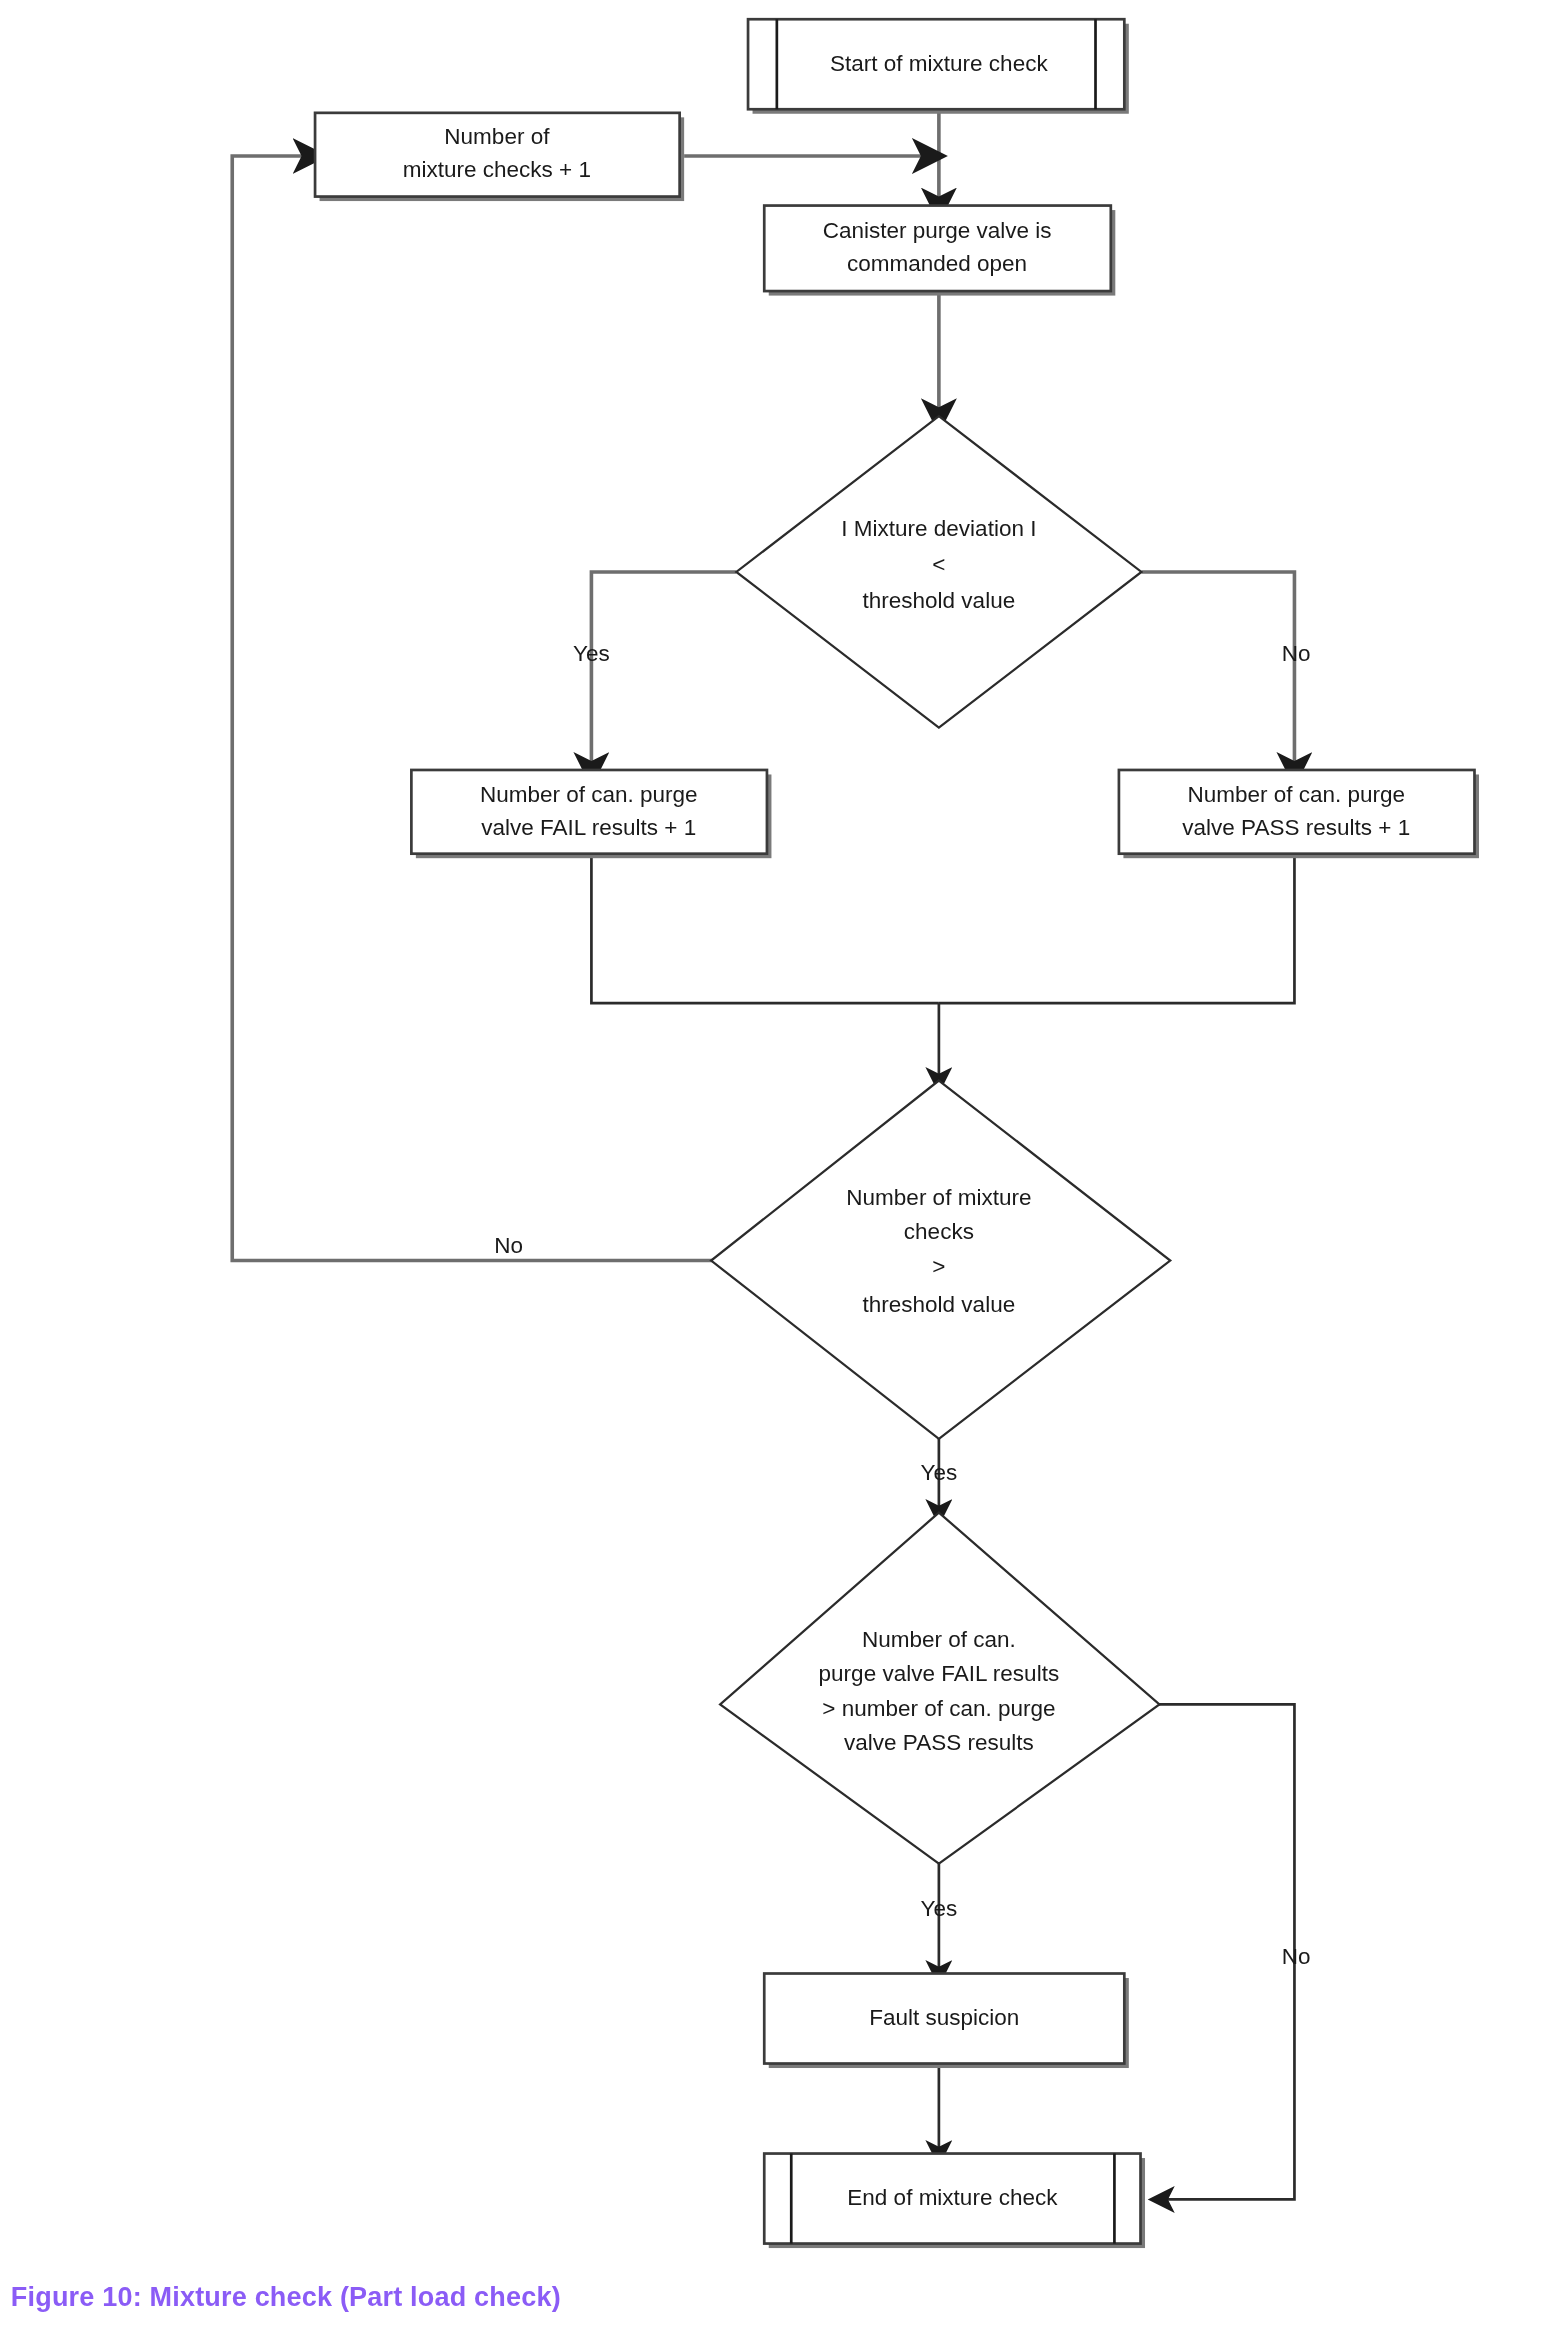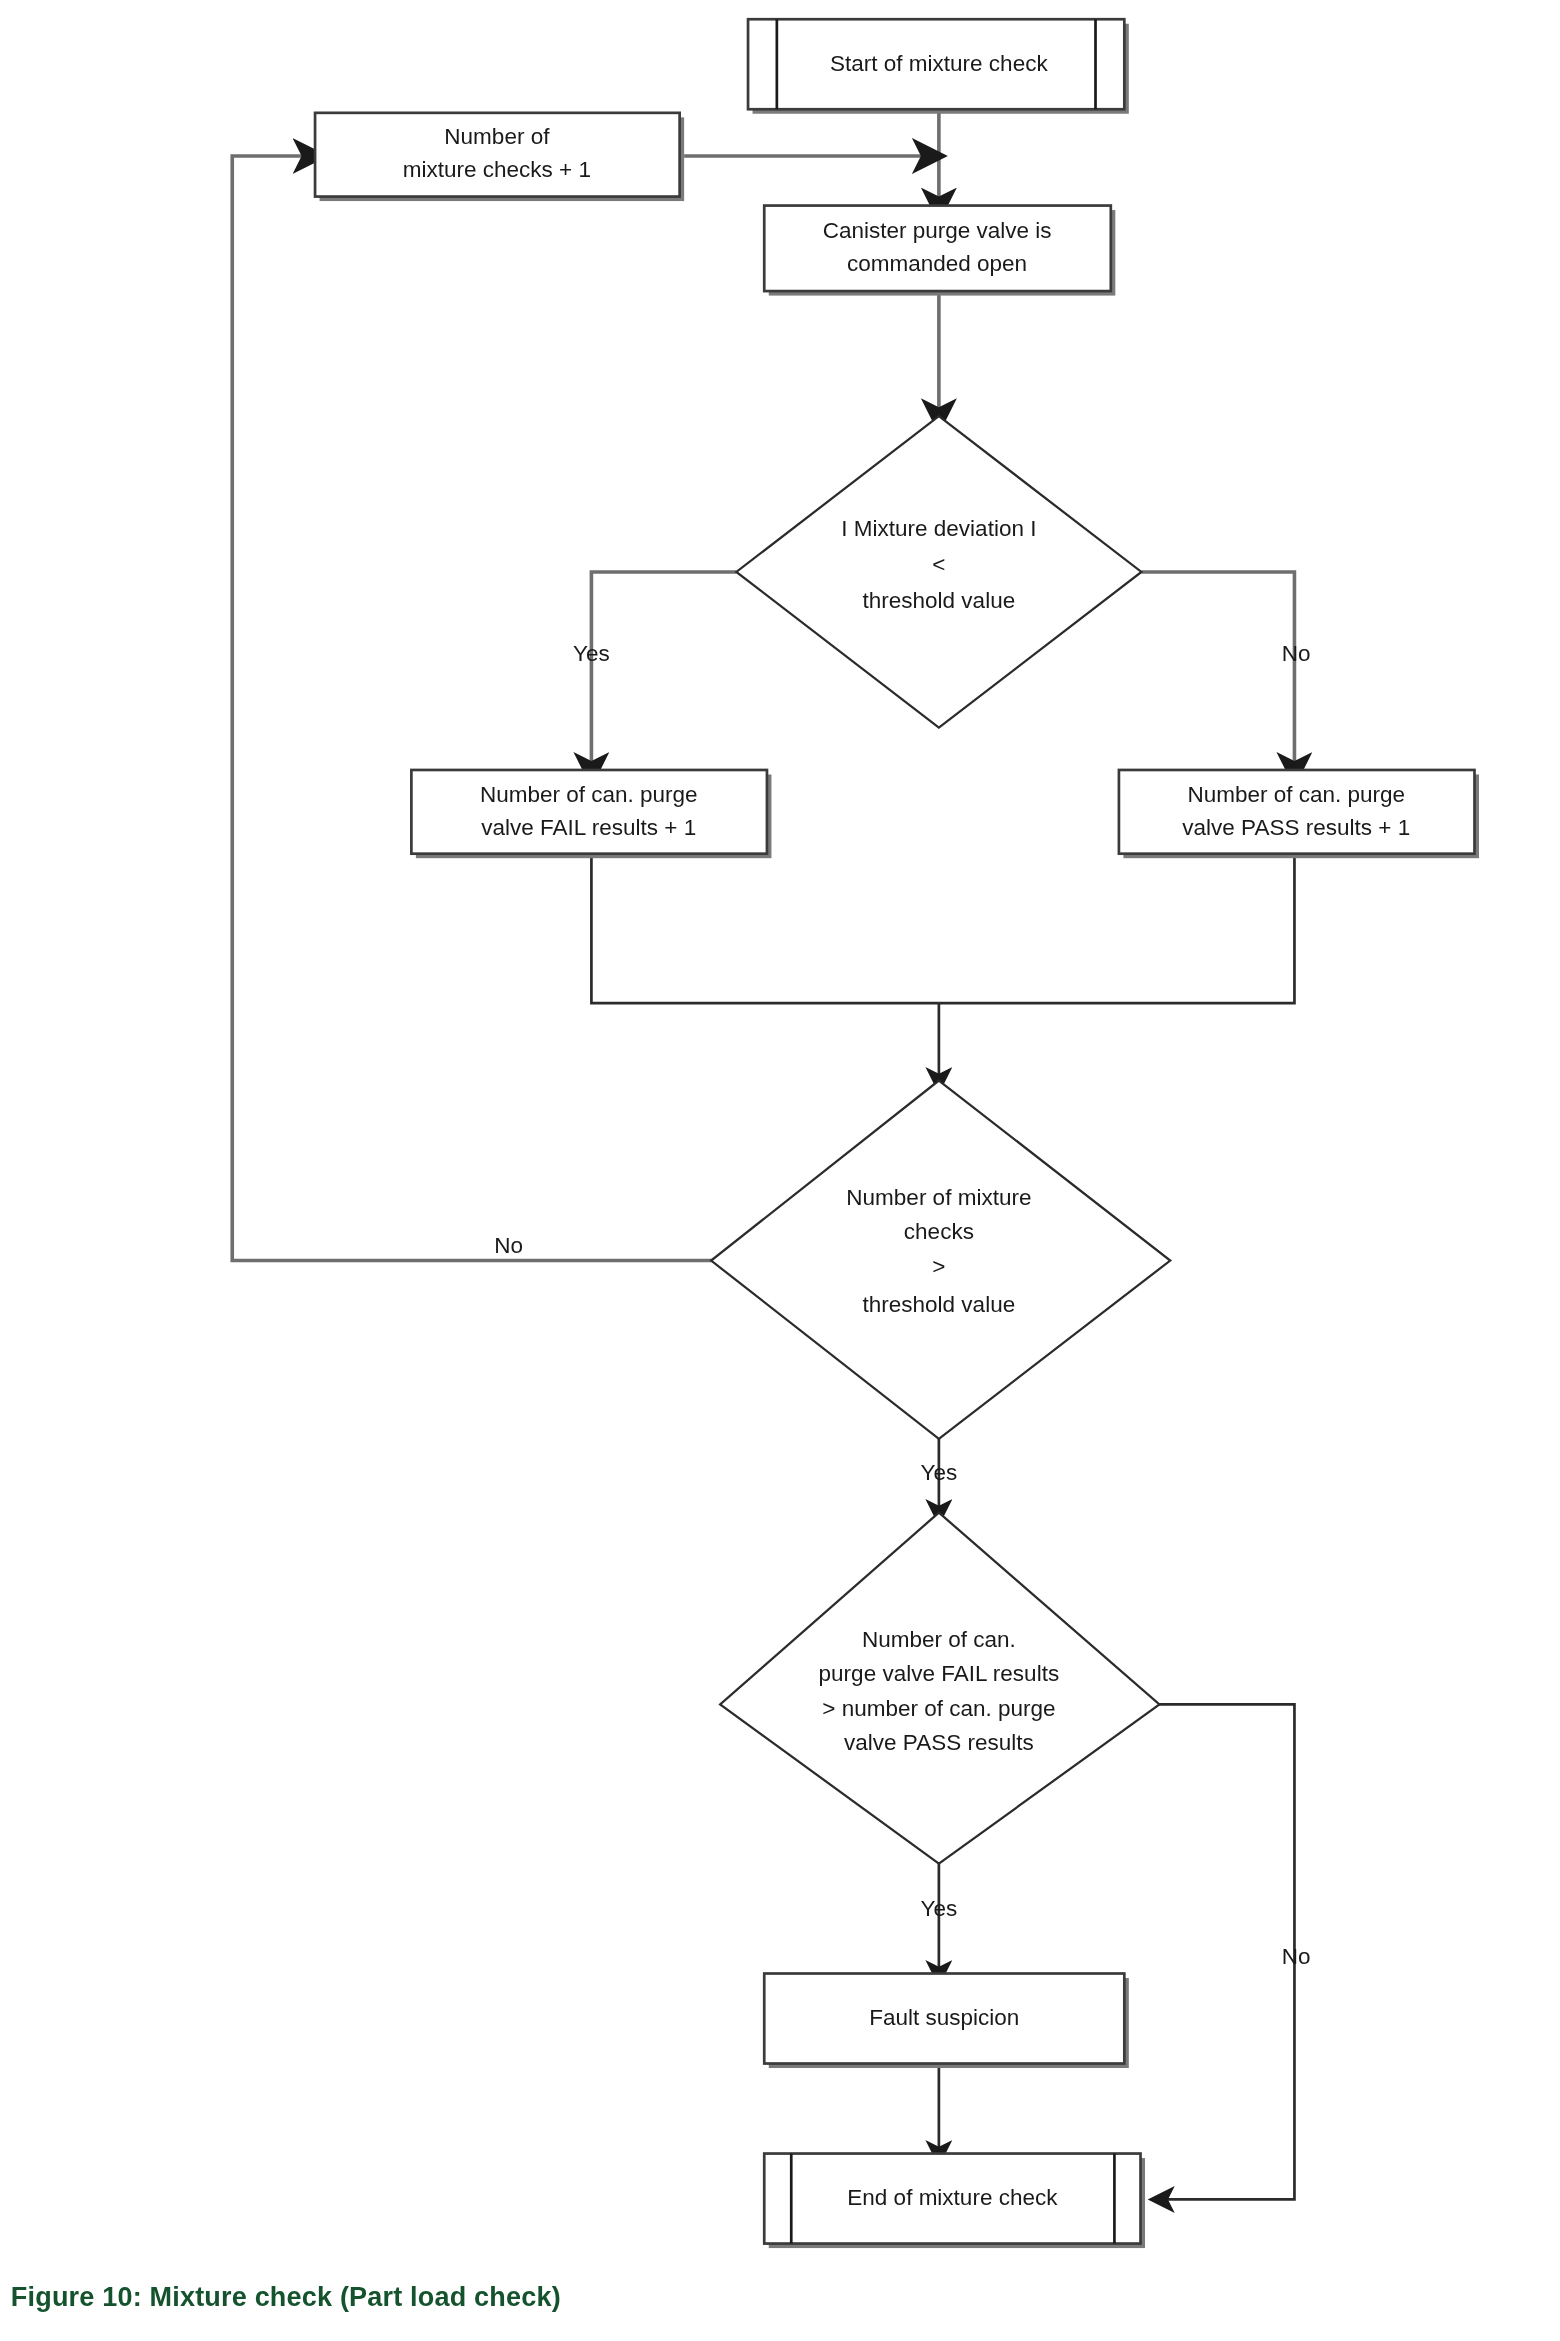--- a/index.html
+++ b/index.html
@@ -70,21 +70,21 @@
   .arrow-head {
     fill: #1a1a1a;
   }
   .caption {
     position: absolute;
     left: 10.8px;
     top: 2282px;
     font-family: "Liberation Sans", sans-serif;
     font-size: 27px;
     font-weight: bold;
-    color: #14532d;
+    color: #8b5cf6;
     white-space: nowrap;
     letter-spacing: 0.2px;
   }
 </style>
 </head>
 <body>
 
 <div id="flowchart-root">
 <svg class="diagram" viewBox="0 0 1733 2601" xmlns="http://www.w3.org/2000/svg">
 

